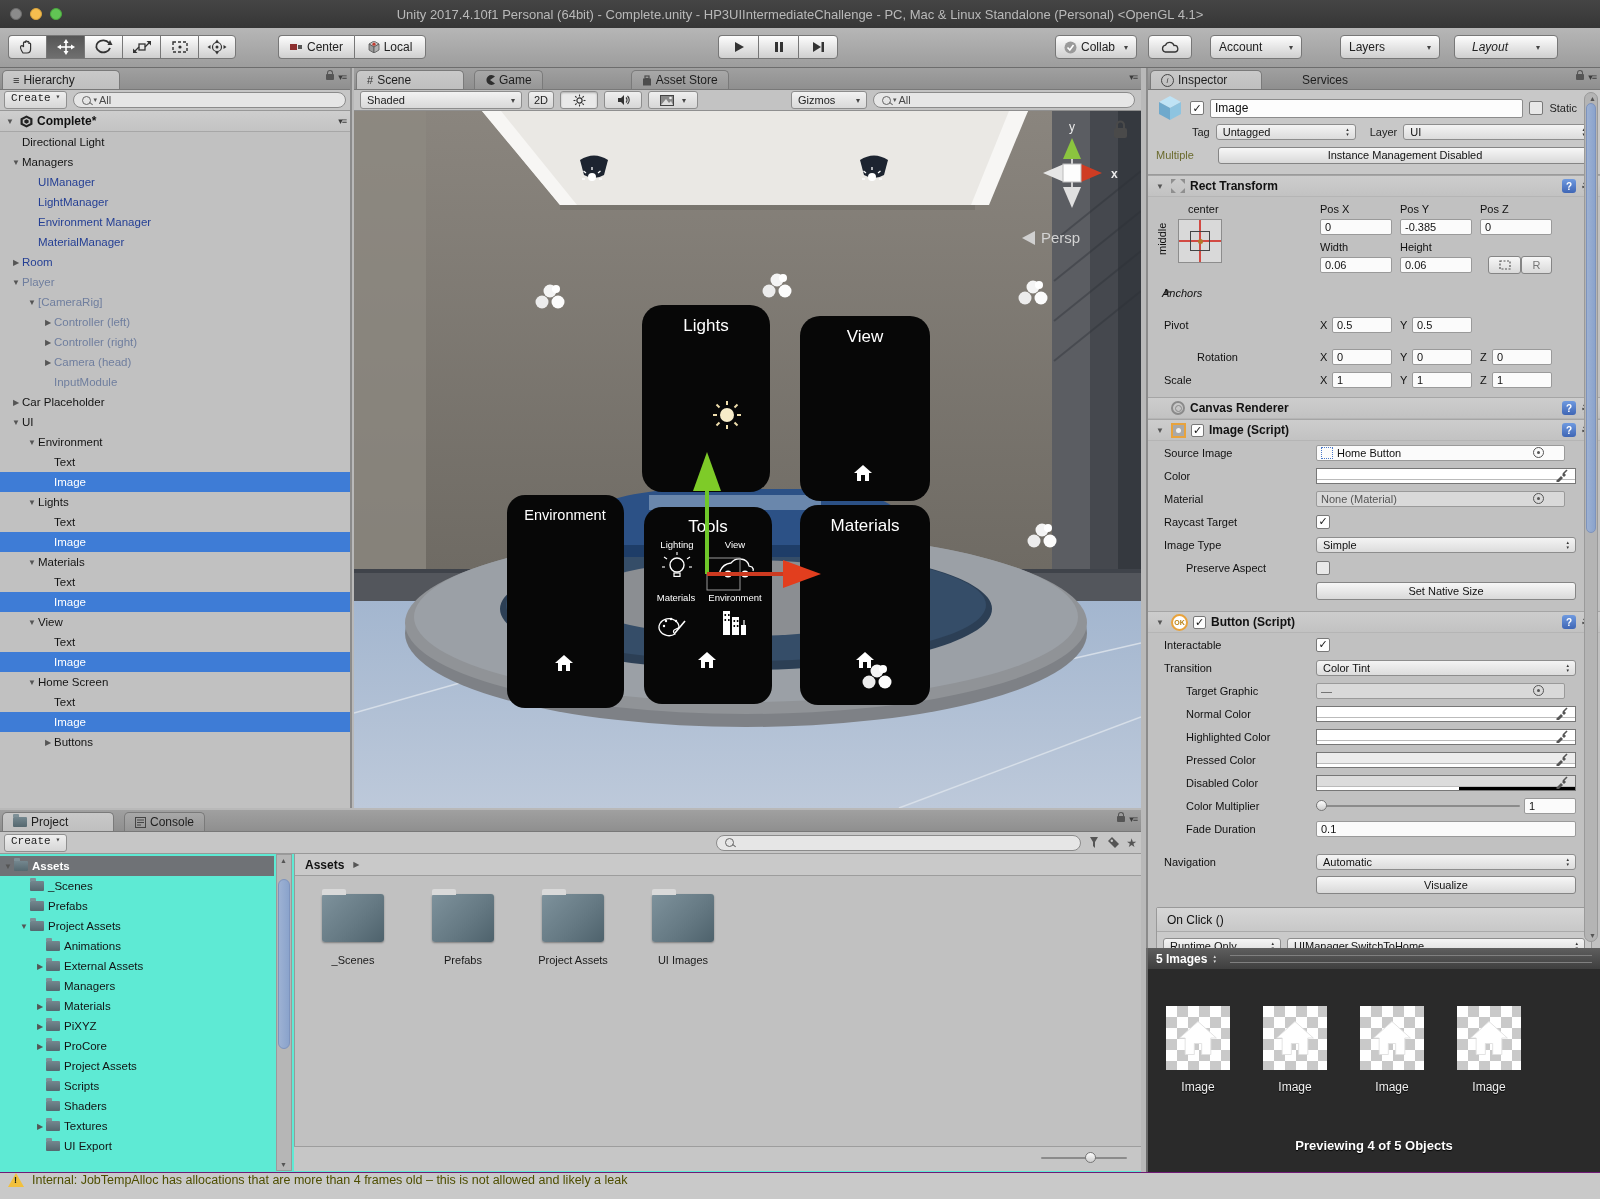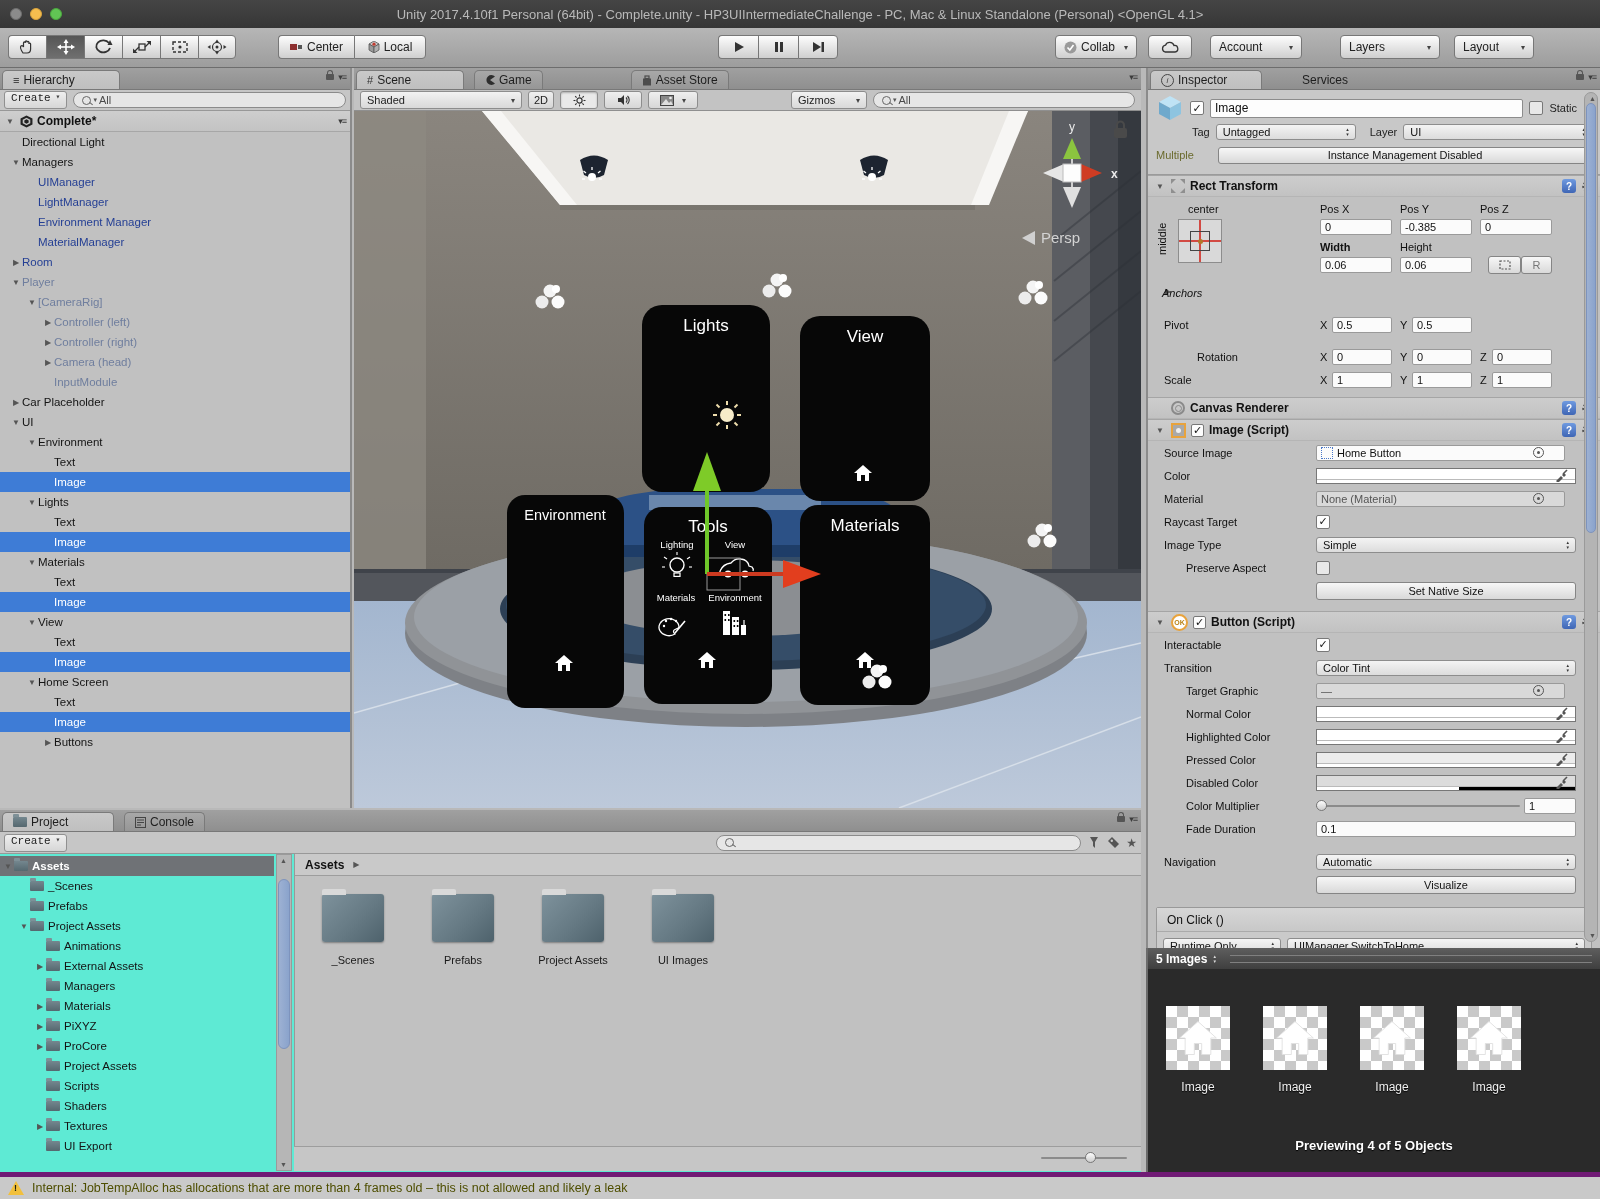--- a/index.html
+++ b/index.html
@@ -177,22 +177,22 @@
           border-radius:3px;position:relative;box-shadow:0 1px 2px rgba(0,0,0,.35);}
   .bf-ico:before{content:'';position:absolute;top:-5px;left:0;width:24px;height:6px;background:#d9d9d9;
                  border-radius:2px 2px 0 0;}
   .bf-label{font-size:11px;color:#1a1a1a;}
   #proj-bottom{position:absolute;left:294px;right:0;bottom:0;height:24px;background:#c6c6c6;border-top:1px solid #9d9d9d;}
   .size-slider{position:absolute;right:14px;top:10px;width:86px;height:2px;background:#8b8b8b;border-radius:1px;}
   .size-slider .knob{position:absolute;left:44px;top:-5px;width:11px;height:11px;border-radius:50%;
                      background:linear-gradient(#fdfdfd,#cdcdcd);border:1px solid #777;box-sizing:border-box;}
 
   
-  #statusbar{left:0;top:1172px;width:1600px;height:27px;background:#c9c9c9;border-top:5px solid #701a75;
-             display:flex;align-items:center;padding:0 8px;gap:8px;box-sizing:border-box;}
+  #statusbar{left:0;top:1172px;width:1600px;height:27px;background:#c9c9c9;border-top:1px solid #701a75;
+             display:flex;align-items:flex-start;padding:0 8px;gap:8px;box-sizing:border-box;}
   .warn-tri{width:0;height:0;border-left:8px solid transparent;border-right:8px solid transparent;
             border-bottom:14px solid #f2c03c;position:relative;flex:none;}
   .warn-tri:after{content:'!';position:absolute;left:-2px;top:2px;font-size:9px;font-weight:bold;color:#221;}
   #status-text{font-size:12.5px;color:#4e4e00;}
 </style>
 </head>
 <body>
 
 <div id="titlebar" class="abs">
   <div class="tl">
@@ -310,21 +310,21 @@
       </svg>
   </span>
   <span class="btn single abs" style="left:1210px;top:7px;width:92px;justify-content:space-between;padding:0 8px;">
     <span>Account</span>
       <span class="ddarrow">▾</span>
   </span>
   <span class="btn single abs" style="left:1340px;top:7px;width:100px;justify-content:space-between;padding:0 8px;">
     <span>Layers</span>
       <span class="ddarrow">▾</span>
   </span>
-  <span class="btn single abs" style="left:1454px;top:7px;width:80px;justify-content:space-between;padding:0 8px;">
+  <span class="btn single abs" style="left:1454px;top:7px;width:104px;justify-content:space-between;padding:0 17px;font-style:italic;">
     <span>Layout</span>
       <span class="ddarrow">▾</span>
   </span>
 </div>
 
 <div id="hierarchy" class="abs">
   <div class="tabbar">
     <span class="tab active" style="width:118px;">
       <span style="font-size:11px;">≡</span>
       <span>Hierarchy</span>
@@ -830,21 +830,21 @@
         <span class="hline"></span>
         <span class="inner"></span>
         <span class="cdot"></span>
     </div>
     <span class="rt-lab" style="left:172px;top:6px;">Pos X</span>
     <span class="rt-lab" style="left:252px;top:6px;">Pos Y</span>
     <span class="rt-lab" style="left:332px;top:6px;">Pos Z</span>
     <span class="rt-field" style="left:172px;top:22px;width:72px;">0</span>
     <span class="rt-field" style="left:252px;top:22px;width:72px;">-0.385</span>
     <span class="rt-field" style="left:332px;top:22px;width:72px;">0</span>
-    <span class="rt-lab" style="left:172px;top:44px;font-weight:bold;">Width</span>
+    <span class="rt-lab" style="left:172px;top:44px;">Width</span>
     <span class="rt-lab" style="left:252px;top:44px;">Height</span>
     <span class="rt-field" style="left:172px;top:60px;width:72px;">0.06</span>
     <span class="rt-field" style="left:252px;top:60px;width:72px;">0.06</span>
     <span class="wbtn" style="position:absolute;left:340px;top:59px;width:33px;">
       <svg width="12" height="10" viewBox="0 0 12 10">
           <rect x="1" y="1" width="10" height="8" fill="none" stroke="#555" stroke-width="1.2" stroke-dasharray="2,1.5"></rect>
         </svg>
     </span>
     <span class="wbtn" style="position:absolute;left:373px;top:59px;width:31px;color:#777;">R</span>
     <span class="tri" style="position:absolute;left:14px;top:90px;">▶</span>

